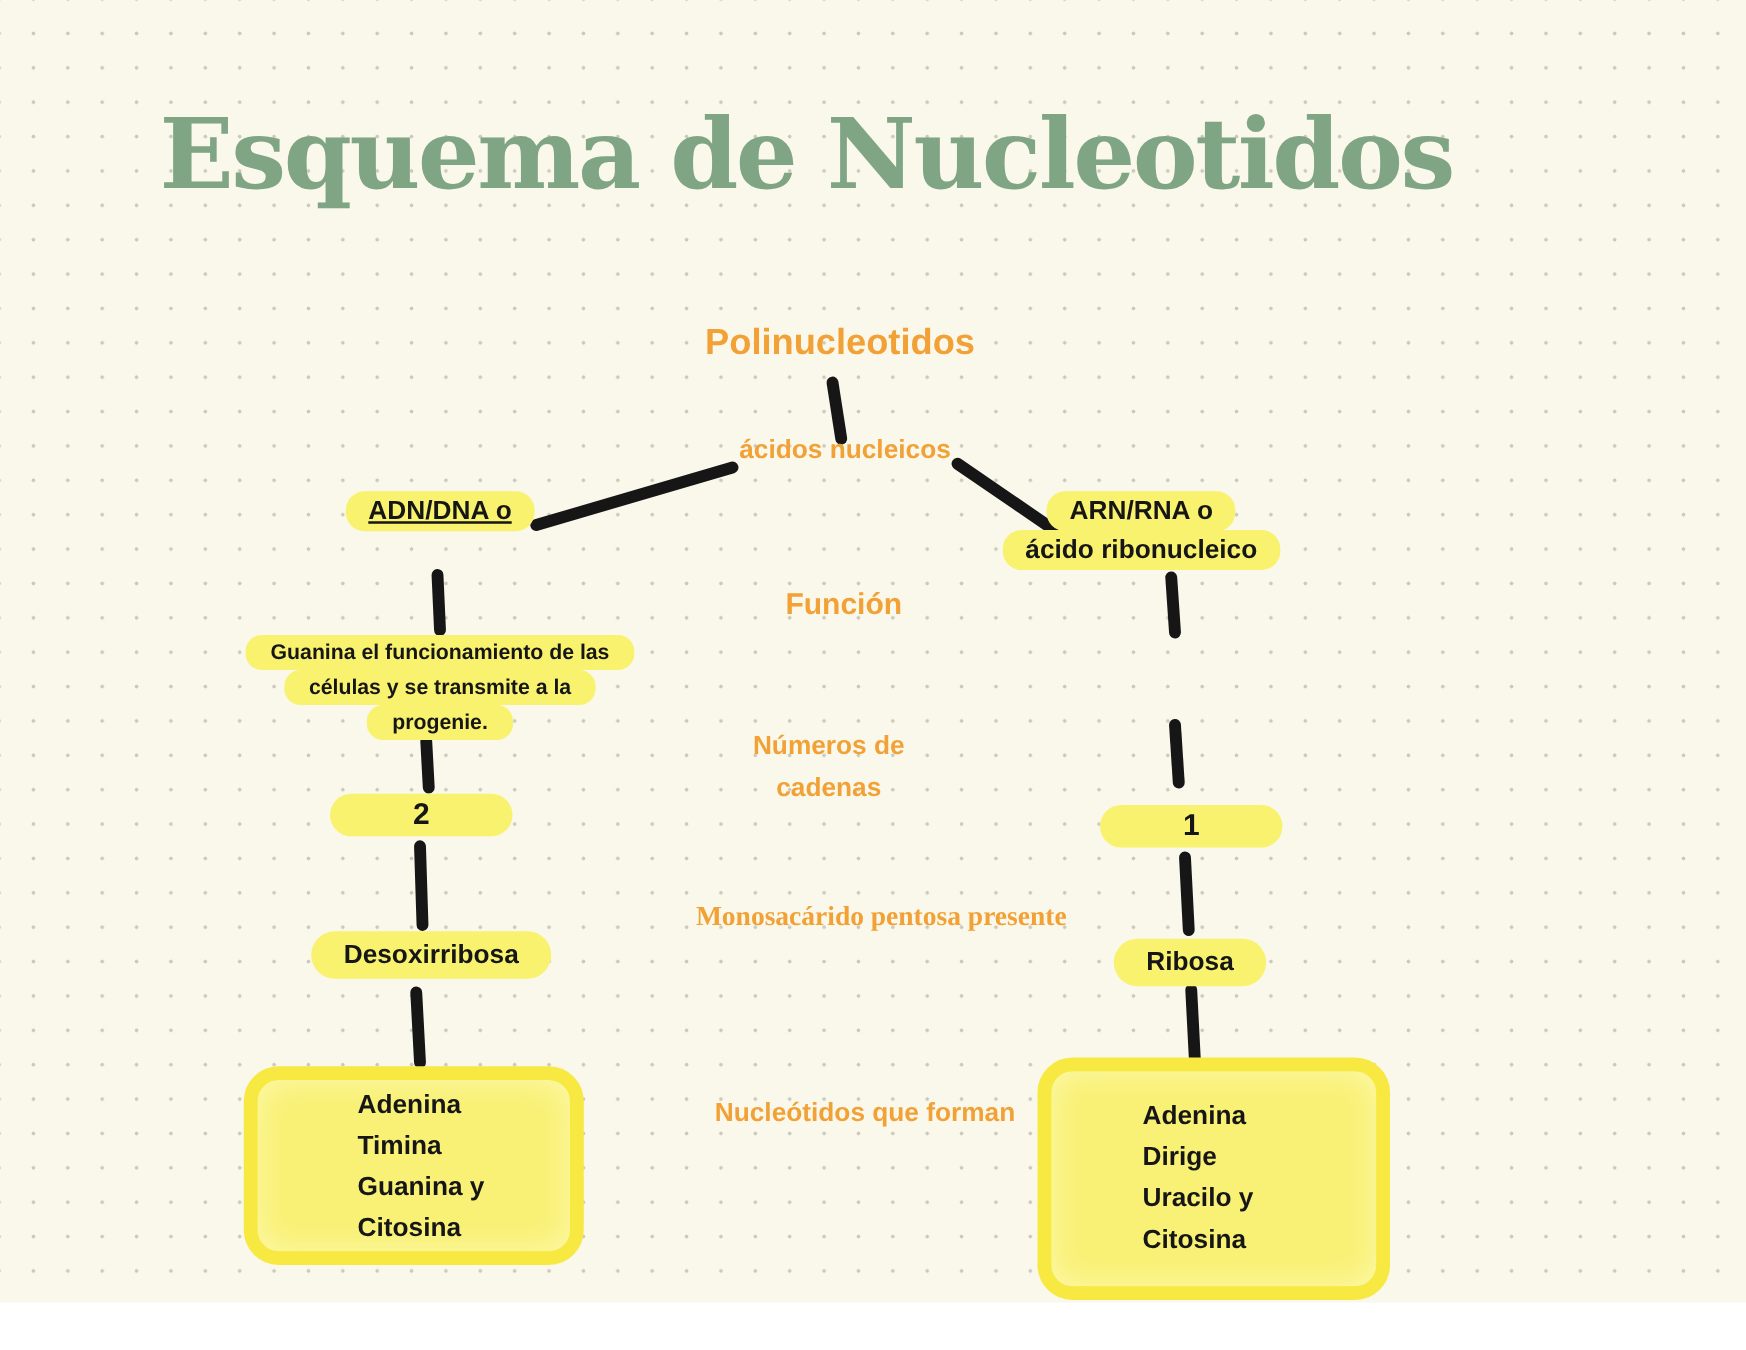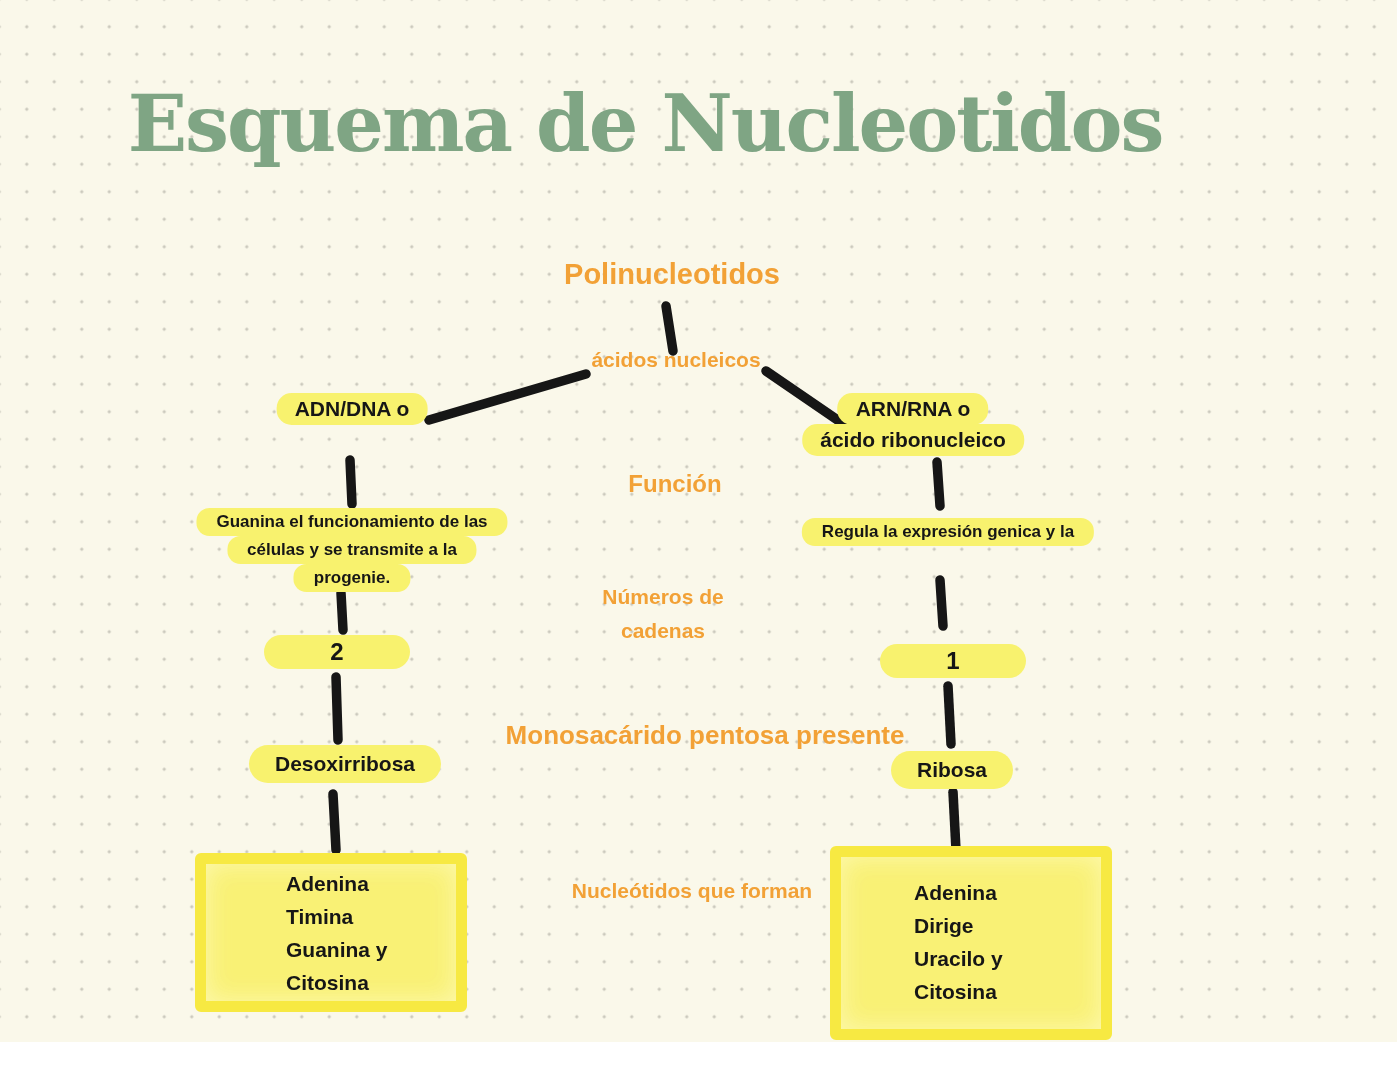--- a/index.html
+++ b/index.html
@@ -50,21 +50,21 @@
   .desc{font-size:17px;}
   .desc .hl{padding:4px 20px;border-radius:13px;margin-top:0;}
   .num{font-size:24px;}
   .num .hl{min-width:146px;border-radius:17px;padding:3px 16px;}
   .sugar{font-size:21px;}
   .sugar .hl{padding:7px 26px;border-radius:20px;}
   .bases-box{
     position:absolute;
     background:var(--box-fill);
     border:11px solid var(--box-border);
-    border-radius:6px;
+    border-radius:28px;
     box-shadow:inset 0 0 26px rgba(253,249,178,0.95);
     font-weight:bold;font-size:21px;line-height:33px;
     text-align:left;white-space:nowrap;
   }
   svg.wires{position:absolute;left:0;top:0;pointer-events:none;}
 </style>
 </head>
 <body>
 
 <div class="sheet"></div>
@@ -88,24 +88,24 @@
 <div class="title">Esquema de Nucleotidos</div>
 
 <div class="olabel" style="left:672px;top:258px;font-size:29px;">Polinucleotidos</div>
 <div class="olabel" style="left:676px;top:348px;font-size:21px;">ácidos nucleicos</div>
 
 <div class="olabel" style="left:675px;top:470px;font-size:24px;">Función</div>
 <div class="olabel" style="left:663px;top:580px;font-size:21px;line-height:34px;">
   <div>Números de</div>
   <div>cadenas</div>
 </div>
-<div class="olabel" style="left:705px;top:720px;font-size:26px;">Monosacárido pentosa presente</div>
+<div class="olabel" style="left:705px;top:720px;font-size:22px;font-family:Liberation Serif, serif;">Monosacárido pentosa presente</div>
 <div class="olabel" style="left:692px;top:879px;font-size:21px;">Nucleótidos que forman</div>
 
-<div class="node name" style="left:352px;top:394px;">
+<div class="node name" style="left:352px;top:394px;text-decoration:underline;">
   <span class="hl">ADN/DNA o</span>
 </div>
 
 <div class="node desc" style="left:352px;top:508px;">
   <span class="hl">Guanina el funcionamiento de las</span>
   <span class="hl">células y se transmite a la</span>
   <span class="hl">progenie.</span>
 </div>
 
 <div class="node num" style="left:337px;top:636px;">
@@ -122,21 +122,20 @@
   <div>Guanina y</div>
   <div>Citosina</div>
 </div>
 
 <div class="node name" style="left:913px;top:394px;">
   <span class="hl">ARN/RNA o</span>
   <span class="hl">ácido ribonucleico</span>
 </div>
 
 <div class="node desc" style="left:948px;top:518px;">
-  <span class="hl">Regula la expresión genica y la</span>
 </div>
 
 <div class="node num" style="left:953px;top:645px;">
   <span class="hl">1</span>
 </div>
 
 <div class="node sugar" style="left:952px;top:752px;">
   <span class="hl">Ribosa</span>
 </div>
 

